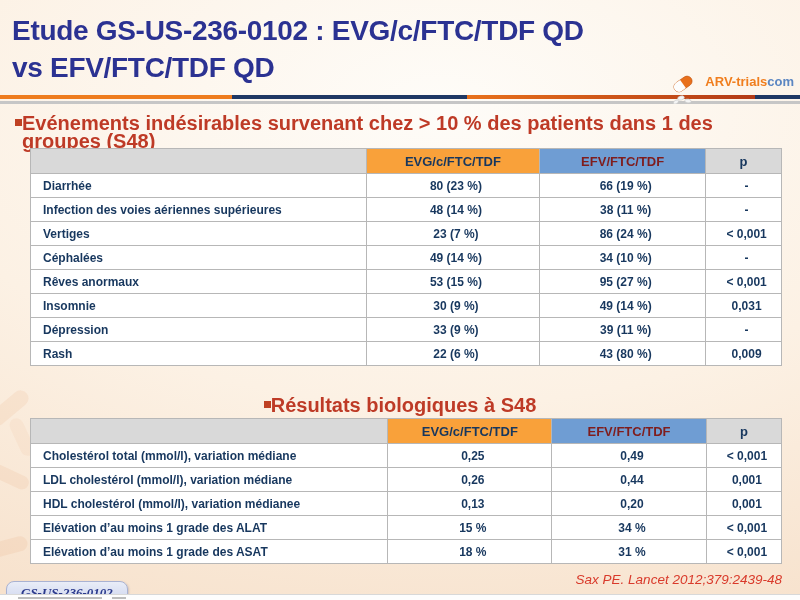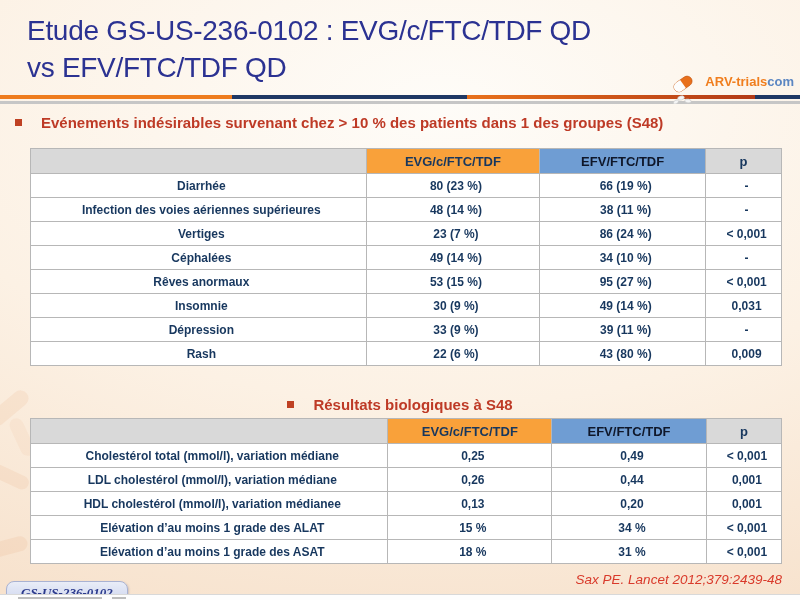--- a/index.html
+++ b/index.html
@@ -6,53 +6,53 @@
   body{width:800px;height:600px;overflow:hidden;font-family:"Liberation Sans",sans-serif;}
   .slide{position:relative;width:800px;height:600px;overflow:hidden;
     background:radial-gradient(ellipse 120% 90% at 55% 18%, #FEFCF8 0%, #FCF1E4 55%, #F7E2CD 100%);}
   
   .deco{position:absolute;border-radius:20px;background:rgba(224,140,80,0.10);}
   .deco.d1{width:46px;height:16px;left:-14px;top:400px;transform:rotate(-40deg);}
   .deco.d2{width:40px;height:14px;left:-10px;top:470px;transform:rotate(25deg);}
   .deco.d3{width:44px;height:15px;left:-16px;top:540px;transform:rotate(-15deg);}
   .deco.d4{width:40px;height:14px;left:2px;top:430px;transform:rotate(65deg);background:rgba(224,140,80,0.07);}
 
-  .title{position:absolute;left:27px;top:12px;width:700px;
-    color:#2B3292;font-size:28px;font-weight:400;line-height:37px;letter-spacing:-0.3px;}
+  .title{position:absolute;left:12px;top:12px;width:700px;
+    color:#2B3292;font-size:28px;font-weight:700;line-height:37px;letter-spacing:-0.3px;}
 
   .rule{position:absolute;left:0;top:95px;width:800px;height:4px;display:flex;}
   .rule .seg1{width:29%;background:#EE7C1E;}
   .rule .seg2{width:29.4%;background:#1F3864;}
   .rule .seg3{width:36%;background:linear-gradient(90deg,#E8711C,#B33A16);}
   .rule .seg4{width:5.6%;background:#1F3864;}
   .rule2{position:absolute;left:0;top:101px;width:800px;height:3px;background:#C6C6C6;}
 
   .logo{position:absolute;right:6px;top:74px;display:flex;align-items:flex-start;z-index:5;}
   .logo .word{font-size:13px;font-weight:700;color:#F07E1E;letter-spacing:0;}
   .logo .word .suffix{color:#5B86C2;font-weight:700;}
   .logo svg{margin-right:2px;}
 
   .section-head{position:absolute;left:15px;display:flex;align-items:flex-start;width:770px;}
   .section-head .bullet{width:7px;height:7px;background:#BF4123;margin-top:5px;flex:none;}
-  .section-head .txt{margin-left:19px;color:#BE3A26;font-size:15px;font-weight:700;line-height:18px;}
+  .section-head .txt{color:#BE3A26;font-size:20px;font-weight:700;line-height:18px;}
   .sh1{top:114px;}
   .sh2{top:396px;justify-content:center;}
 
   table{border-collapse:collapse;table-layout:fixed;width:752px;background:#fff;}
   .tbl{position:absolute;left:30px;}
   .tbl1{top:148px;}
   .tbl2{top:418px;}
   th,td{border:1px solid #B7B7B7;padding:0 6px;text-align:center;
     font-size:12px;font-weight:700;color:#17375E;white-space:nowrap;overflow:hidden;}
   td{height:23px;background:#fff;padding-left:12px;}
   thead th{height:24px;font-size:13px;}
   th.c-gray{background:#D9D9D9;}
   th.c-orange{background:#F9A13A;color:#17375E;}
-  th.c-blue{background:#6F9DD3;color:#0f172a;}
-  td.label{text-align:center;}
+  th.c-blue{background:#6F9DD3;color:#7f1d1d;}
+  td.label{text-align:left;}
 
   .badge{position:absolute;left:6px;top:573px;padding:3px 14px 4px 14px;border-radius:8px;
     background:linear-gradient(180deg,#E9EDF8 0%,#C9D1EC 100%);
     border:1px solid #A9B2D2;box-shadow:1px 1px 2px rgba(120,120,140,0.35);
     font-family:"Liberation Serif",serif;font-style:italic;font-weight:700;
     font-size:13px;color:#2B3A8C;margin-top:8px;}
   .citation{position:absolute;right:18px;top:572px;color:#D93A2B;
     font-size:13.5px;font-style:italic;font-weight:400;}
 
   .bottom-strip{position:absolute;left:0;bottom:0;width:800px;height:5px;background:#FDFDFD;border-top:1px solid #D8D8D8;}

